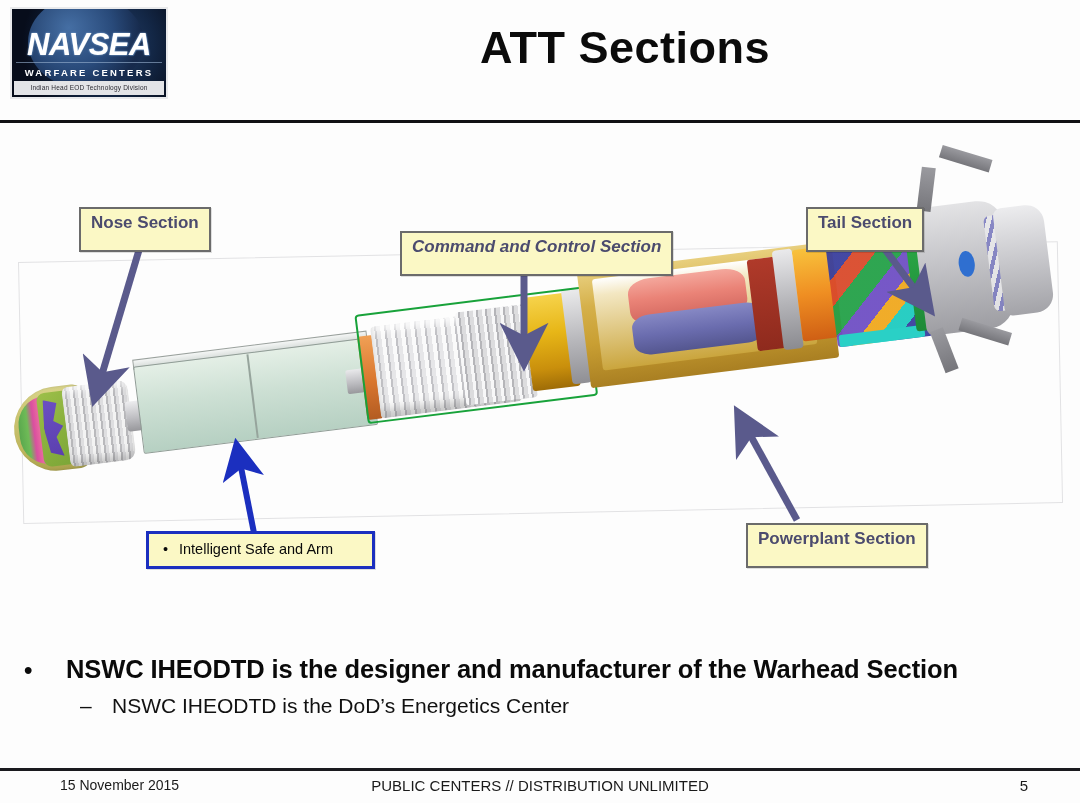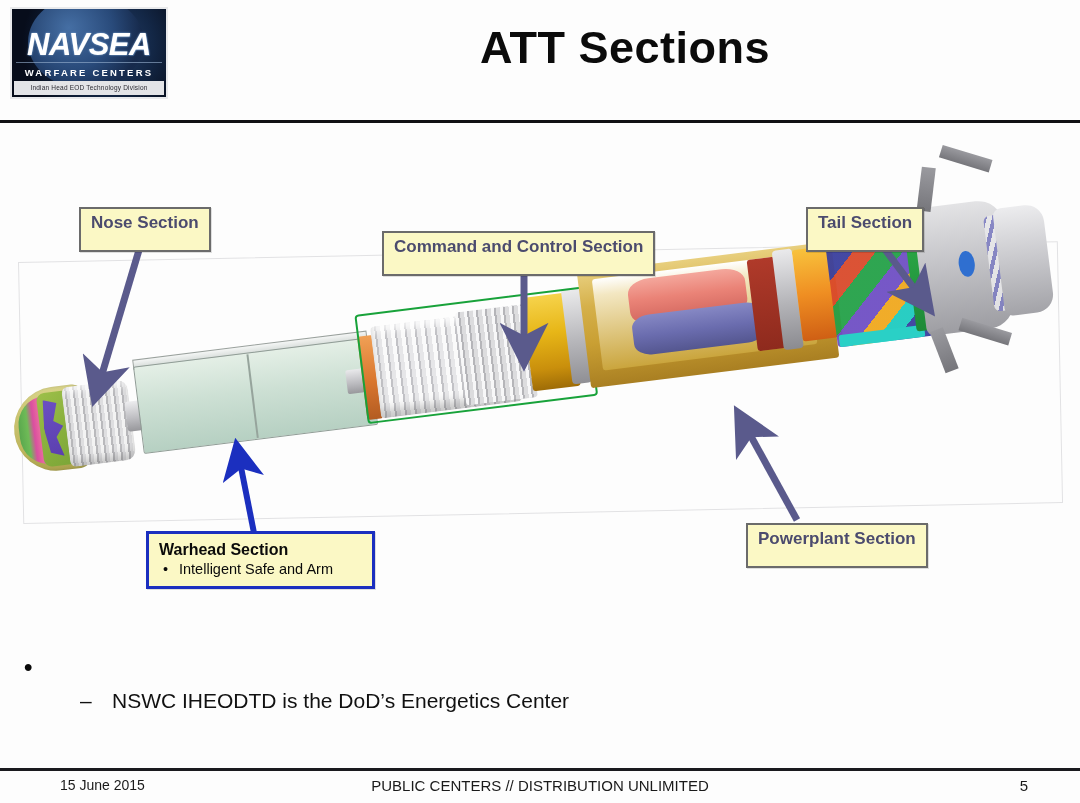--- a/index.html
+++ b/index.html
@@ -364,21 +364,21 @@
     border: 2px solid #6b6b6b;
     color: #4b4b6e;
     font-weight: bold;
     font-size: 17px;
     padding: 4px 10px 17px 10px;
     box-sizing: border-box;
     white-space: nowrap;
     box-shadow: 1px 1px 0 rgba(0,0,0,.12);
   }
   #callout-nose      { left: 79px;  top: 207px; }
-  #callout-cc        { left: 382px; top: 231px; }
+  #callout-cc        { left: 400px; top: 231px; font-style: italic; }
   #callout-tail      { left: 806px; top: 207px; }
   #callout-power     { left: 746px; top: 523px; }
 
   #callout-warhead {
     position: absolute;
     left: 146px; top: 531px;
     width: 229px;
     background: #fbf8c5;
     border: 3px solid #1b2fbf;
     box-sizing: border-box;
@@ -564,37 +564,37 @@
 
   <div class="callout" id="callout-nose">Nose Section</div>
 
   <div class="callout" id="callout-cc">Command and Control Section</div>
 
   <div class="callout" id="callout-power">Powerplant Section</div>
 
   <div class="callout" id="callout-tail">Tail Section</div>
 
   <div id="callout-warhead">
-    <div class="wh-title">Warhead Section</div>
     <div class="wh-bullet-row">
       <span class="wh-dot">•</span>
       <span>Intelligent Safe and Arm</span>
     </div>
   </div>
 
   <div id="bullets">
     <div id="bullet-1">
       <span class="b-dot">•</span>
+      <span>NSWC IHEODTD is the designer and manufacturer of the Warhead Section</span>
     </div>
     <div id="bullet-2">
       <span class="b-dash">–</span>
       <span>NSWC IHEODTD is the DoD’s Energetics Center</span>
     </div>
   </div>
 
   <div id="footer-rule"></div>
   <div id="footer">
-    <div id="footer-date">15 June 2015</div>
+    <div id="footer-date">15 November 2015</div>
     <div id="footer-center">PUBLIC CENTERS // DISTRIBUTION UNLIMITED</div>
     <div id="footer-page">5</div>
   </div>
 
 </div>
 
 </body></html>

